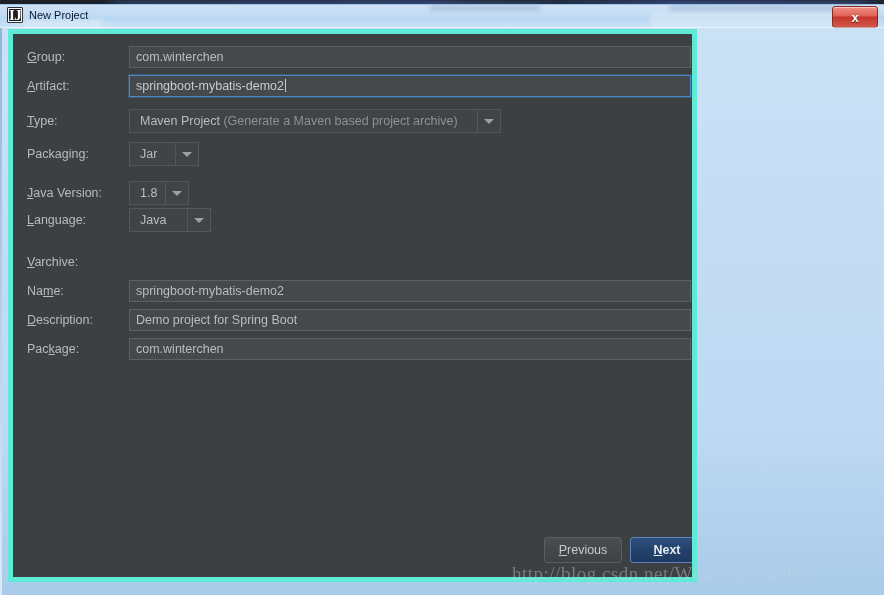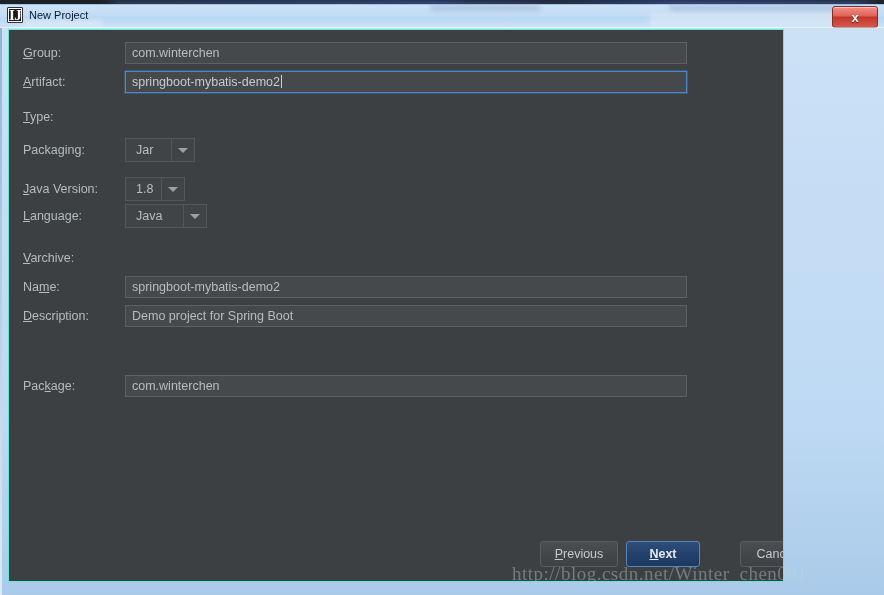--- a/index.html
+++ b/index.html
@@ -140,24 +140,24 @@
     position: absolute;
     left: 0; top: 0; bottom: 0;
     width: 2px;
     background: linear-gradient(to bottom, #8fb6d8, #dceaf8);
   }
 
   
   #dialog-body {
     position: absolute;
     left: 8px; top: 29px;
-    width: 776px;
+    width: 689px;
     height: 553px;
     background: #3c4043;
-    border: 1px solid #5eead4;
+    border: 5px solid #5eead4;
     box-sizing: border-box;
     overflow: hidden;
   }
 
   
   #form {
     position: absolute;
     left: 0; top: 0;
     width: 100%;
   }
@@ -334,20 +334,28 @@
         <div class="field wide">com.winterchen</div>
       </div>
 
       <div class="row" style="top:41px;">
         <div class="lbl"><u>A</u><span>rtifact:</span></div>
         <div class="field wide focused"><span>springboot-mybatis-demo2</span><span class="caret"></span></div>
       </div>
 
       <div class="row" style="top:76px;">
         <div class="lbl"><u>T</u><span>ype:</span></div>
+        <div class="combo type">
+          <div class="combo-text">
+            <span>Maven Project</span>&nbsp;<span class="muted">(Generate a Maven based project archive)</span>
+          </div>
+          <div class="combo-arrow">
+              <span class="tri"></span>
+            </div>
+        </div>
       </div>
 
       <div class="row" style="top:109px;">
         <div class="lbl"><span>Packa</span><u>g</u><span>ing:</span></div>
         <div class="combo pack">
           <div class="combo-text">Jar</div>
           <div class="combo-arrow">
               <span class="tri"></span>
             </div>
         </div>
@@ -380,21 +388,21 @@
       <div class="row" style="top:246px;">
         <div class="lbl"><span>Na</span><u>m</u><span>e:</span></div>
         <div class="field wide">springboot-mybatis-demo2</div>
       </div>
 
       <div class="row" style="top:275px;">
         <div class="lbl"><u>D</u><span>escription:</span></div>
         <div class="field wide">Demo project for Spring Boot</div>
       </div>
 
-      <div class="row" style="top:304px;margin-top:41px;">
+      <div class="row" style="top:304px;">
         <div class="lbl"><span>Pac</span><u>k</u><span>age:</span></div>
         <div class="field wide">com.winterchen</div>
       </div>
 
     </div>
 
     <div id="button-bar">
       <div class="btn" id="btn-previous">
           <u>P</u>
           <span>revious</span>

